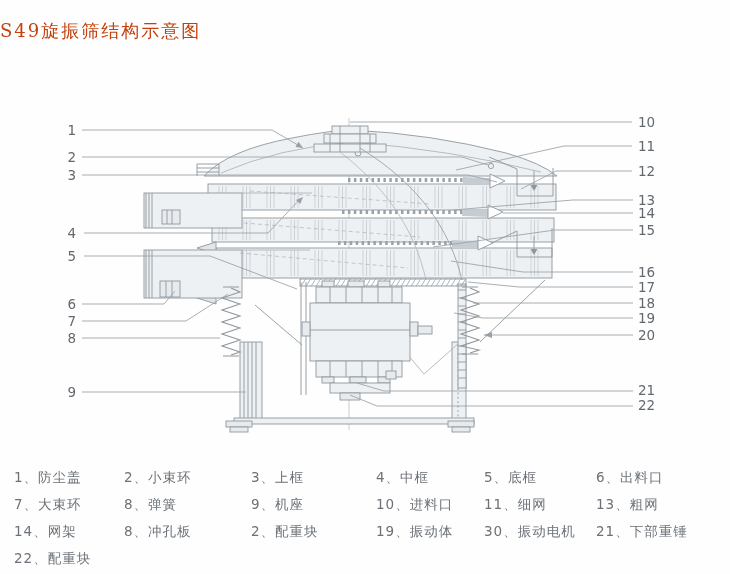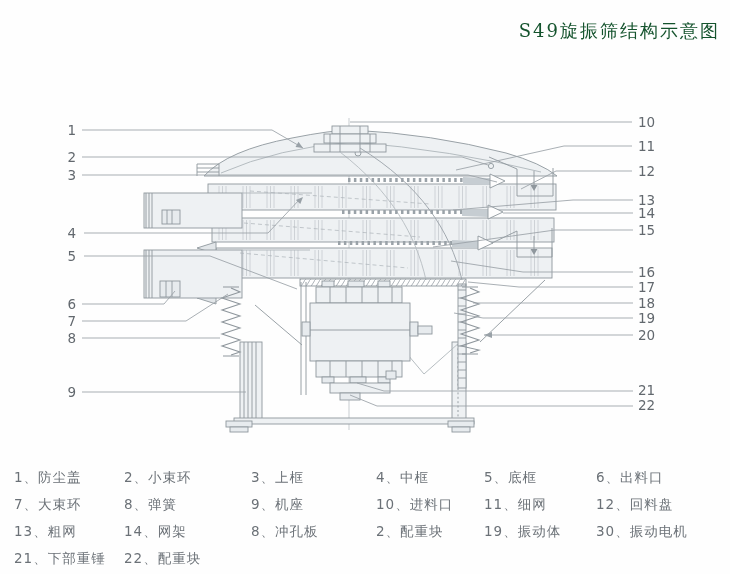--- a/index.html
+++ b/index.html
@@ -1,20 +1,20 @@
 <!DOCTYPE html>
 <html><head>
 <meta charset="utf-8">
 <style>
   html,body{margin:0;padding:0;background:#ffffff;}
   .page{position:relative;width:730px;height:574px;background:#fefefe;overflow:hidden;
         font-family:"DejaVu Sans","Liberation Sans",sans-serif;}
-  .title{position:absolute;top:19px;left:0;right:10px;text-align:right;
+  .title{position:absolute;top:19px;left:0;right:10px;text-align:left;
          font-family:"DejaVu Serif","Liberation Serif",serif;
-         font-size:18px;letter-spacing:2px;color:#14532d;}
+         font-size:18px;letter-spacing:2px;color:#c2410c;}
   .diagram-svg{position:absolute;top:0;left:0;}
   .legend{position:absolute;top:452px;left:14px;right:2px;
           display:grid;grid-template-columns:110px 127px 125px 108px 112px 1fr;
           grid-auto-rows:27px;align-items:center;
           font-size:13.5px;letter-spacing:1px;color:#6b7177;}
   .legend .cell{white-space:nowrap;margin-top:24px;}
   svg text{font-family:"DejaVu Sans","Liberation Sans",sans-serif;}
 </style>
 </head>
 <body>
@@ -226,21 +226,20 @@
       <div class="cell">2、小束环</div>
       <div class="cell">3、上框</div>
       <div class="cell">4、中框</div>
       <div class="cell">5、底框</div>
       <div class="cell">6、出料口</div>
       <div class="cell">7、大束环</div>
       <div class="cell">8、弹簧</div>
       <div class="cell">9、机座</div>
       <div class="cell">10、进料口</div>
       <div class="cell">11、细网</div>
-      <div class="cell">12、回料盘</div>
       <div class="cell">13、粗网</div>
       <div class="cell">14、网架</div>
       <div class="cell">8、冲孔板</div>
       <div class="cell">2、配重块</div>
       <div class="cell">19、振动体</div>
       <div class="cell">30、振动电机</div>
       <div class="cell">21、下部重锤</div>
       <div class="cell">22、配重块</div>
     </div>
 

